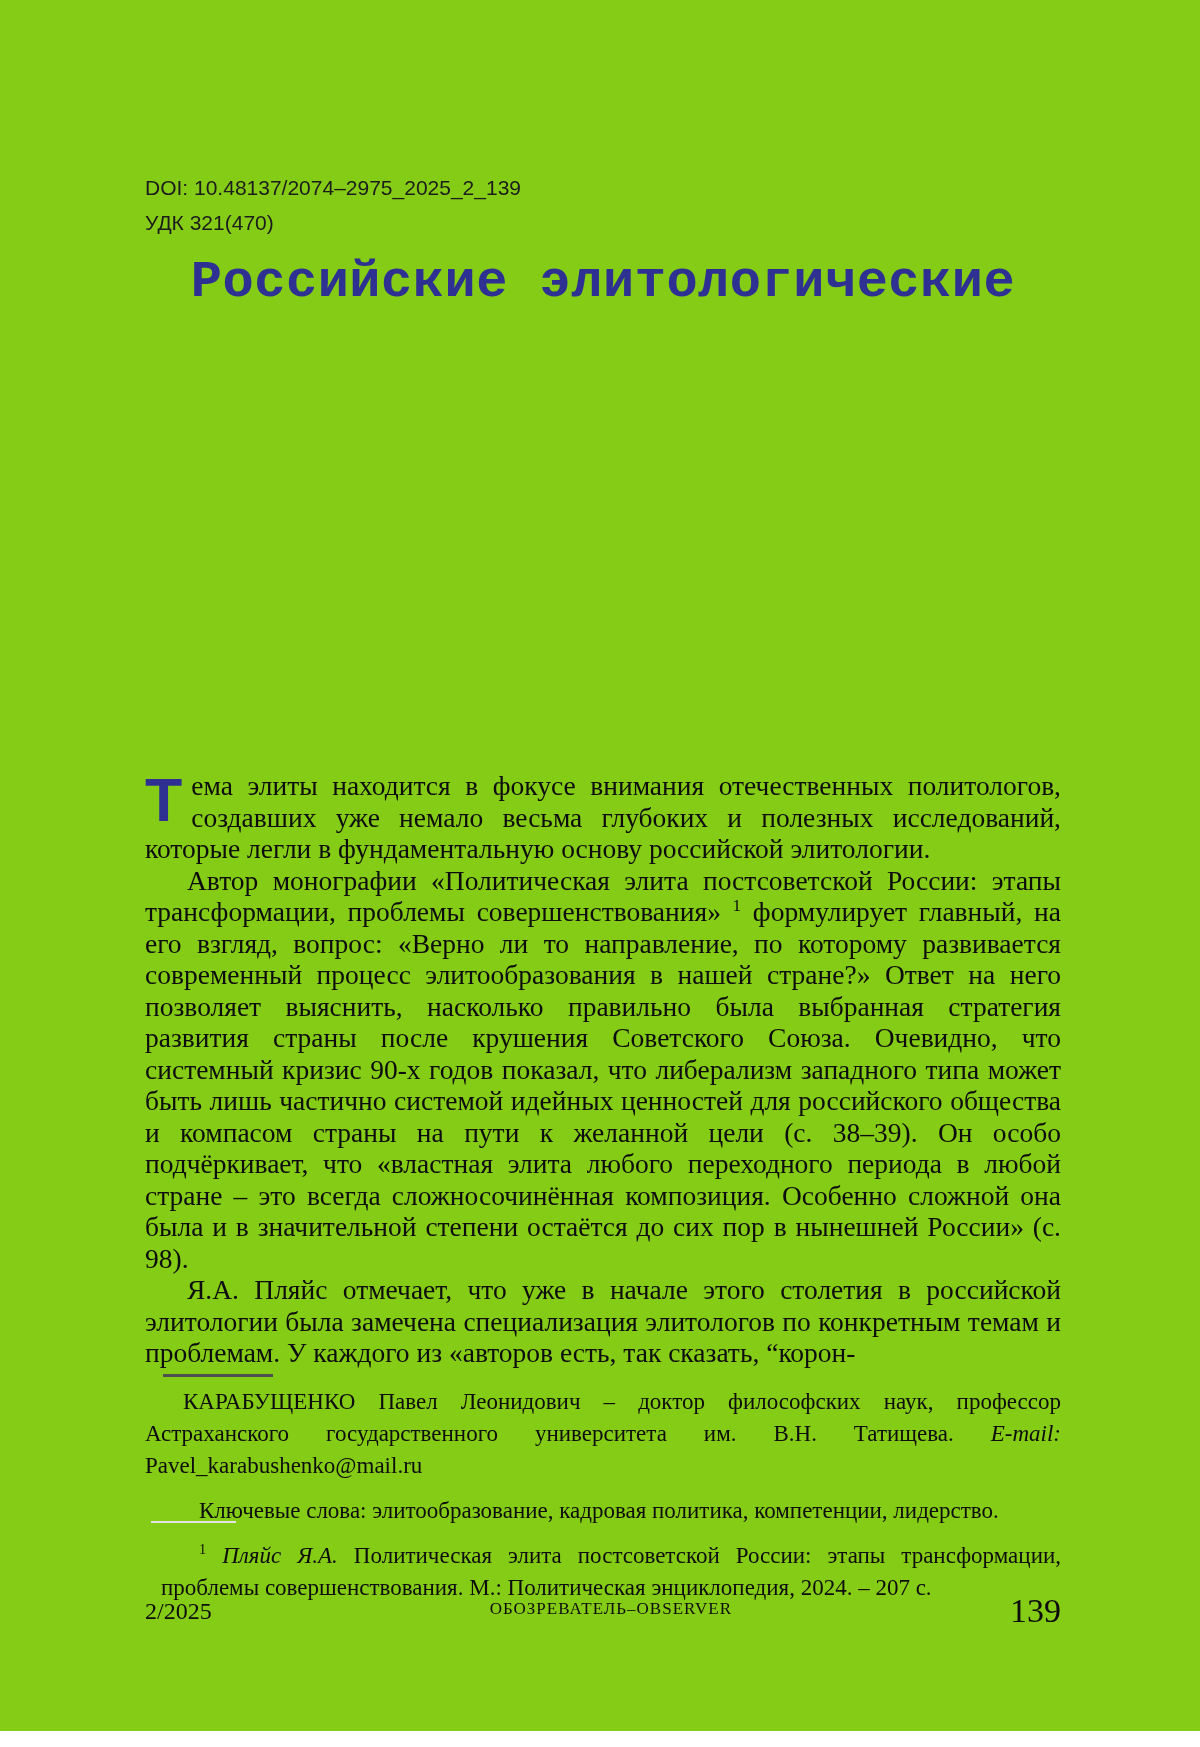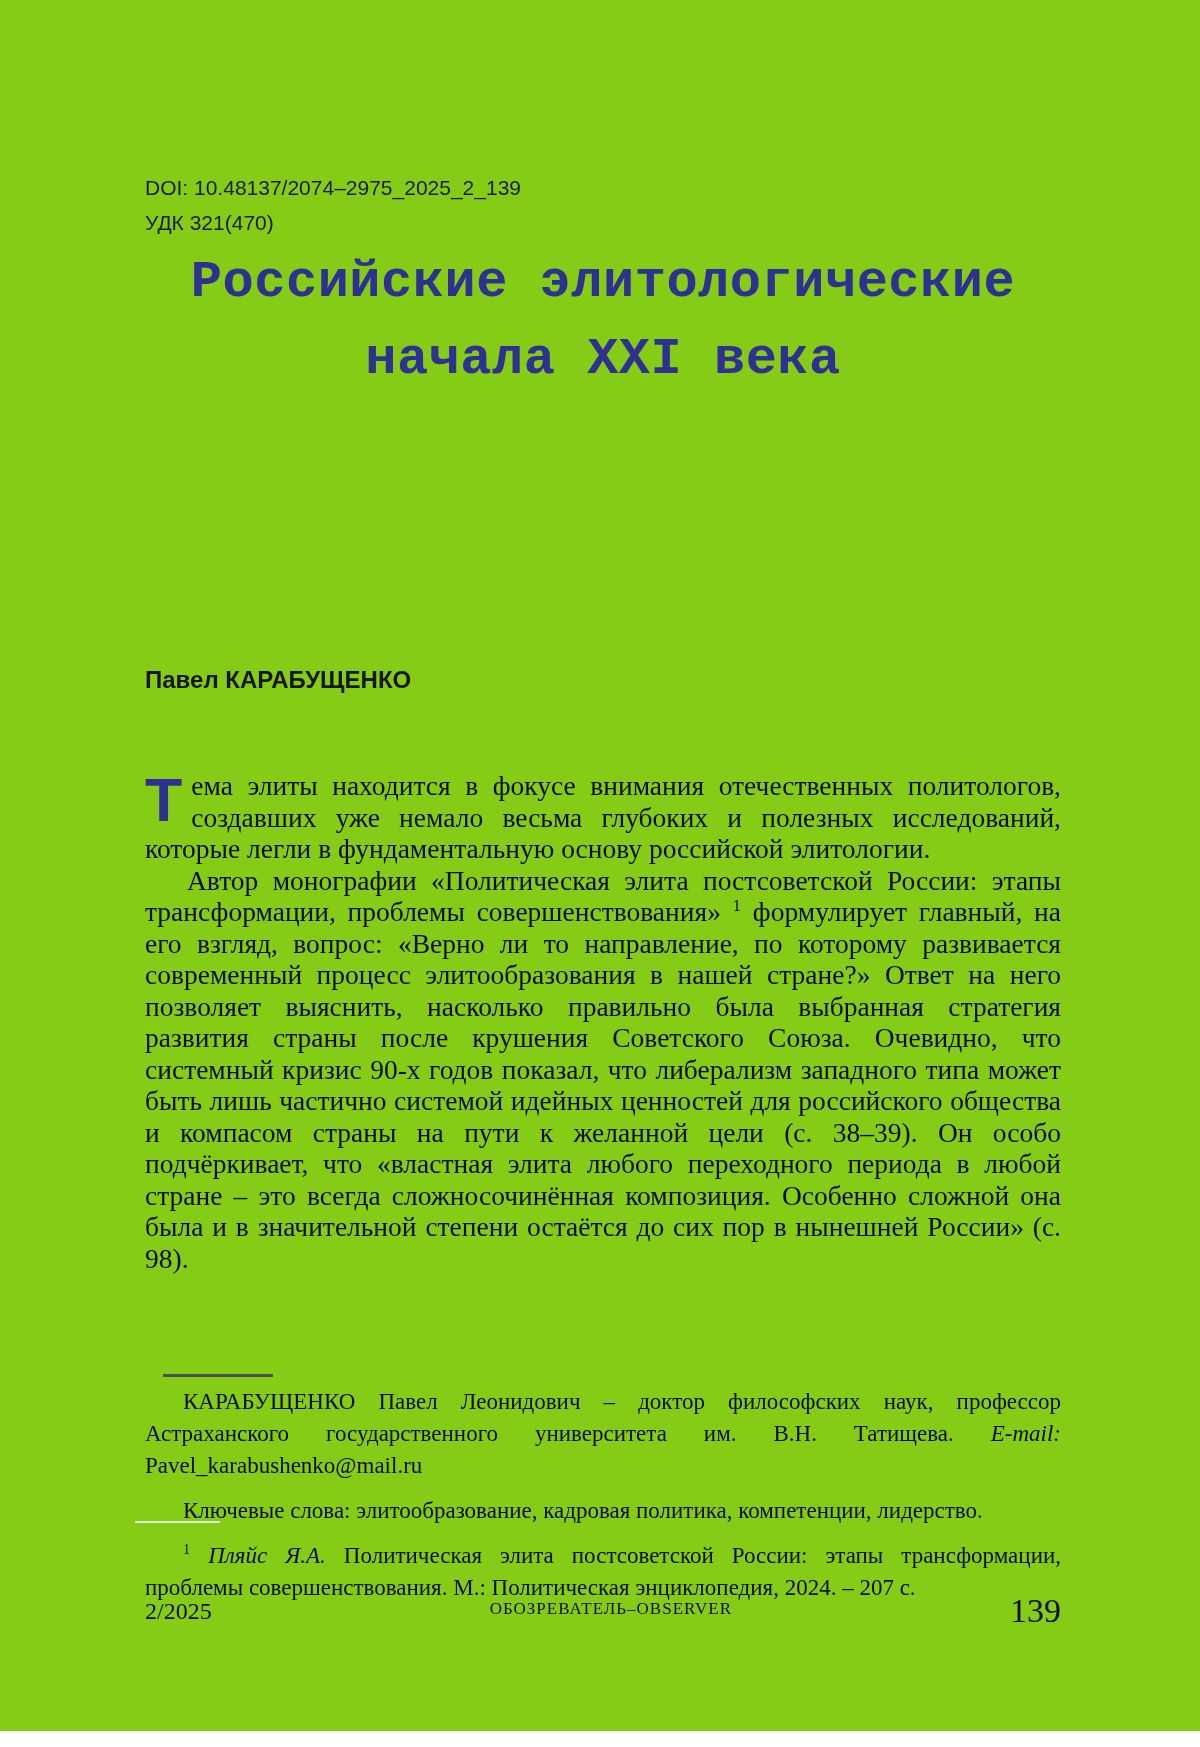--- a/index.html
+++ b/index.html
@@ -83,21 +83,21 @@
   }
   .footnotes {
     top: 1386px;
     font-family: "Liberation Serif", "DejaVu Serif", serif;
     font-size: 23px;
     line-height: 32px;
     text-align: justify;
     color: #0d0d0d;
   }
   .footnotes p { margin: 0; text-indent: 38px; }
-  .footnotes p + p { margin-top: 13px; }
+  .footnotes p + p { margin-top: 13px; margin-left: 16px; }
   .b { font-weight: normal; }
   .it { font-style: italic; }
   .keywords-wrap { position: relative; }
   .kw-artifact {
     position: absolute;
     left: -10px;
     bottom: 4px;
     width: 85px;
     height: 2px;
     background: #e3e3e3;
@@ -125,28 +125,27 @@
 
 <div class="page">
 
   <div class="col meta">
     <div>DOI: 10.48137/2074–2975_2025_2_139</div>
     <div>УДК 321(470)</div>
   </div>
 
   <div class="col title">
     <div>Российские элитологические</div>
-    <div>начала XXI века</div>
   </div>
 
-  <div class="col author">Павел КАРАБУЩЕНКО</div>
 
   <div class="col body-text">
     <p><span class="dropcap">Т</span><span>ема элиты находится в фокусе внимания отечественных политологов, создавших уже немало весьма глубоких и полезных исследований, которые легли в фундаментальную основу российской элитологии.</span></p>
     <p class="indent"><span>Автор монографии «Политическая элита постсоветской России: этапы трансформации, проблемы совершенствования» </span><span class="sup">1</span><span> формулирует главный, на его взгляд, вопрос: «Верно ли то направление, по которому развивается современный процесс элитообразования в нашей стране?» Ответ на него позволяет выяснить, насколько правильно была выбранная стратегия развития страны после крушения Советского Союза. Очевидно, что системный кризис 90-х годов показал, что либерализм западного типа может быть лишь частично системой идейных ценностей для российского общества и компасом страны на пути к желанной цели (с. 38–39). Он особо подчёркивает, что «властная элита любого переходного периода в любой стране – это всегда сложносочинённая композиция. Особенно сложной она была и в значительной степени остаётся до сих пор в нынешней России» (с. 98).</span></p>
+    <p class="indent"><span>Я.А. Пляйс отмечает, что уже в начале этого столетия в российской элитологии была замечена специализация элитологов по конкретным темам и проблемам. У каждого из «авторов есть, так сказать, “корон-</span></p>
   </div>
 
   <div class="fn-sep"></div>
 
   <div class="col footnotes">
     <p><span class="b">КАРАБУЩЕНКО Павел Леонидович</span><span> – доктор философских наук, профессор Астраханского государственного университета им. В.Н. Татищева. </span><span class="it">E-mail:</span><span> Pavel_karabushenko@mail.ru</span></p>
     <p class="keywords-wrap"><span class="kw-artifact"></span><span class="b">Ключевые слова:</span><span> элитообразование, кадровая политика, компетенции, лидерство.</span></p>
     <p><span class="sup">1</span><span class="it"> Пляйс Я.А.</span><span> Политическая элита постсоветской России: этапы трансформации, проблемы совершенствования. М.: Политическая энциклопедия, 2024. – 207 с.</span></p>
   </div>
 

